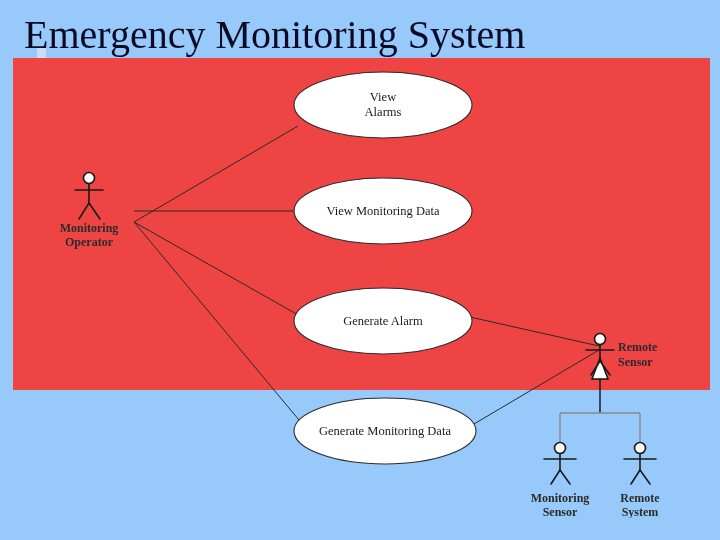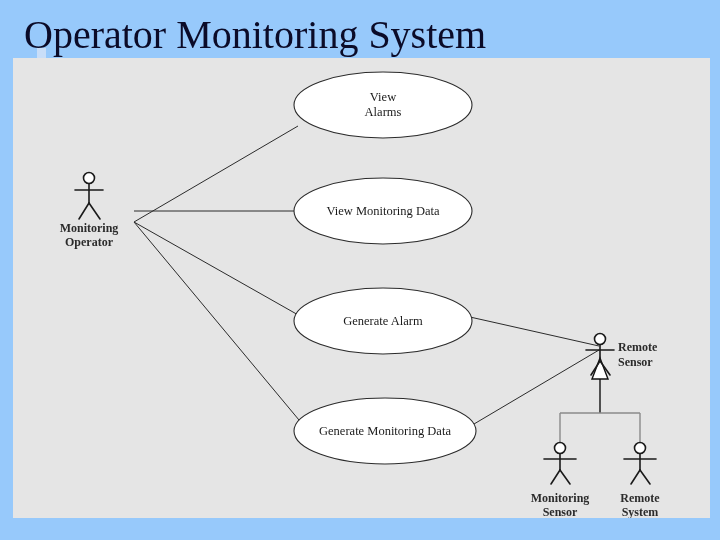--- a/index.html
+++ b/index.html
@@ -38,22 +38,22 @@
     top: 48px;
     width: 9px;
     height: 18px;
     background: #c9def8;
   }
   #figure-panel {
     position: absolute;
     left: 13px;
     top: 58px;
     width: 697px;
-    height: 460px;
-    background: #e5e5e5;
+    height: 332px;
+    background: #ef4444;
   }
   #diagram-svg {
     position: absolute;
     left: 0;
     top: 0;
     width: 697px;
     height: 460px;
     display: block;
   }
   .uc-label {
@@ -113,21 +113,21 @@
     stroke-width: 1.4;
   }
 </style>
 </head>
 <body>
 
 <div id="slide">
 
   <div id="title-shadow"></div>
 
-  <div id="slide-title">Operator Monitoring System</div>
+  <div id="slide-title">Emergency Monitoring System</div>
 
   <div id="figure-panel">
 
     <svg id="diagram-svg" viewBox="0 0 697 460">
 
       <g>
         <line class="assoc-line" x1="121" y1="164" x2="285" y2="68"></line>
         <line class="assoc-line" x1="121" y1="153" x2="281" y2="153"></line>
         <line class="assoc-line" x1="121" y1="164" x2="287" y2="258"></line>
         <line class="assoc-line" x1="121" y1="164" x2="291" y2="368"></line>

